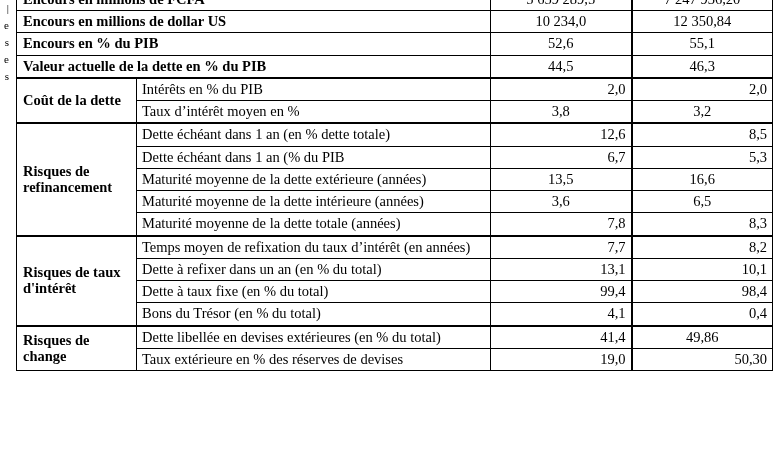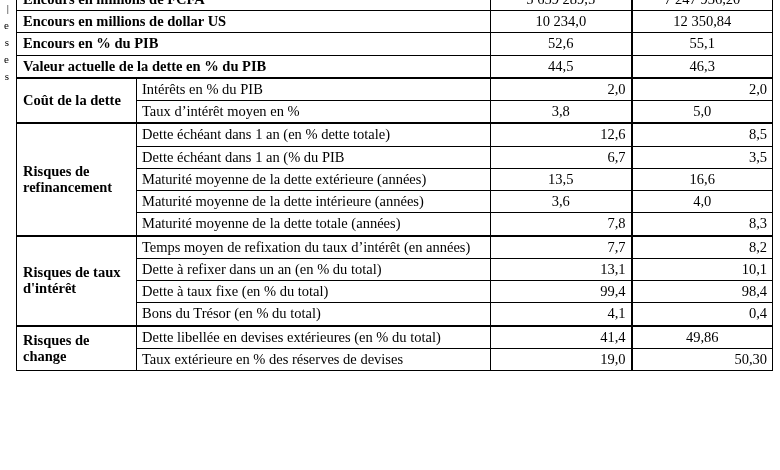--- a/index.html
+++ b/index.html
@@ -140,43 +140,43 @@
 
       <tr>
         <td class="cat thicktop" rowspan="2">Coût de la dette</td>
         <td class="thicktop">Intérêts en % du PIB</td>
         <td class="num-mid sepright thicktop">2,0</td>
         <td class="num-mid thicktop">2,0</td>
       </tr>
       <tr>
         <td>Taux d’intérêt moyen en %</td>
         <td class="num sepright">3,8</td>
-        <td class="num">5,0</td>
+        <td class="num">3,2</td>
       </tr>
 
       <tr>
         <td class="cat thicktop" rowspan="5">Risques de refinancement</td>
         <td class="thicktop">Dette échéant dans 1 an (en % dette totale)</td>
         <td class="num-mid sepright thicktop">12,6</td>
         <td class="num-mid thicktop">8,5</td>
       </tr>
       <tr>
         <td>Dette échéant dans 1 an (% du PIB</td>
         <td class="num-mid sepright">6,7</td>
-        <td class="num-mid">3,5</td>
+        <td class="num-mid">5,3</td>
       </tr>
       <tr>
         <td>Maturité moyenne de la dette extérieure (années)</td>
         <td class="num sepright">13,5</td>
         <td class="num">16,6</td>
       </tr>
       <tr>
         <td>Maturité moyenne de la dette intérieure (années)</td>
         <td class="num sepright">3,6</td>
-        <td class="num">4,0</td>
+        <td class="num">6,5</td>
       </tr>
       <tr>
         <td>Maturité moyenne de la dette totale (années)</td>
         <td class="num-mid sepright">7,8</td>
         <td class="num-mid">8,3</td>
       </tr>
 
       <tr>
         <td class="cat thicktop" rowspan="4">Risques de taux d'intérêt</td>
         <td class="thicktop">Temps moyen de refixation du taux d’intérêt (en années)</td>

